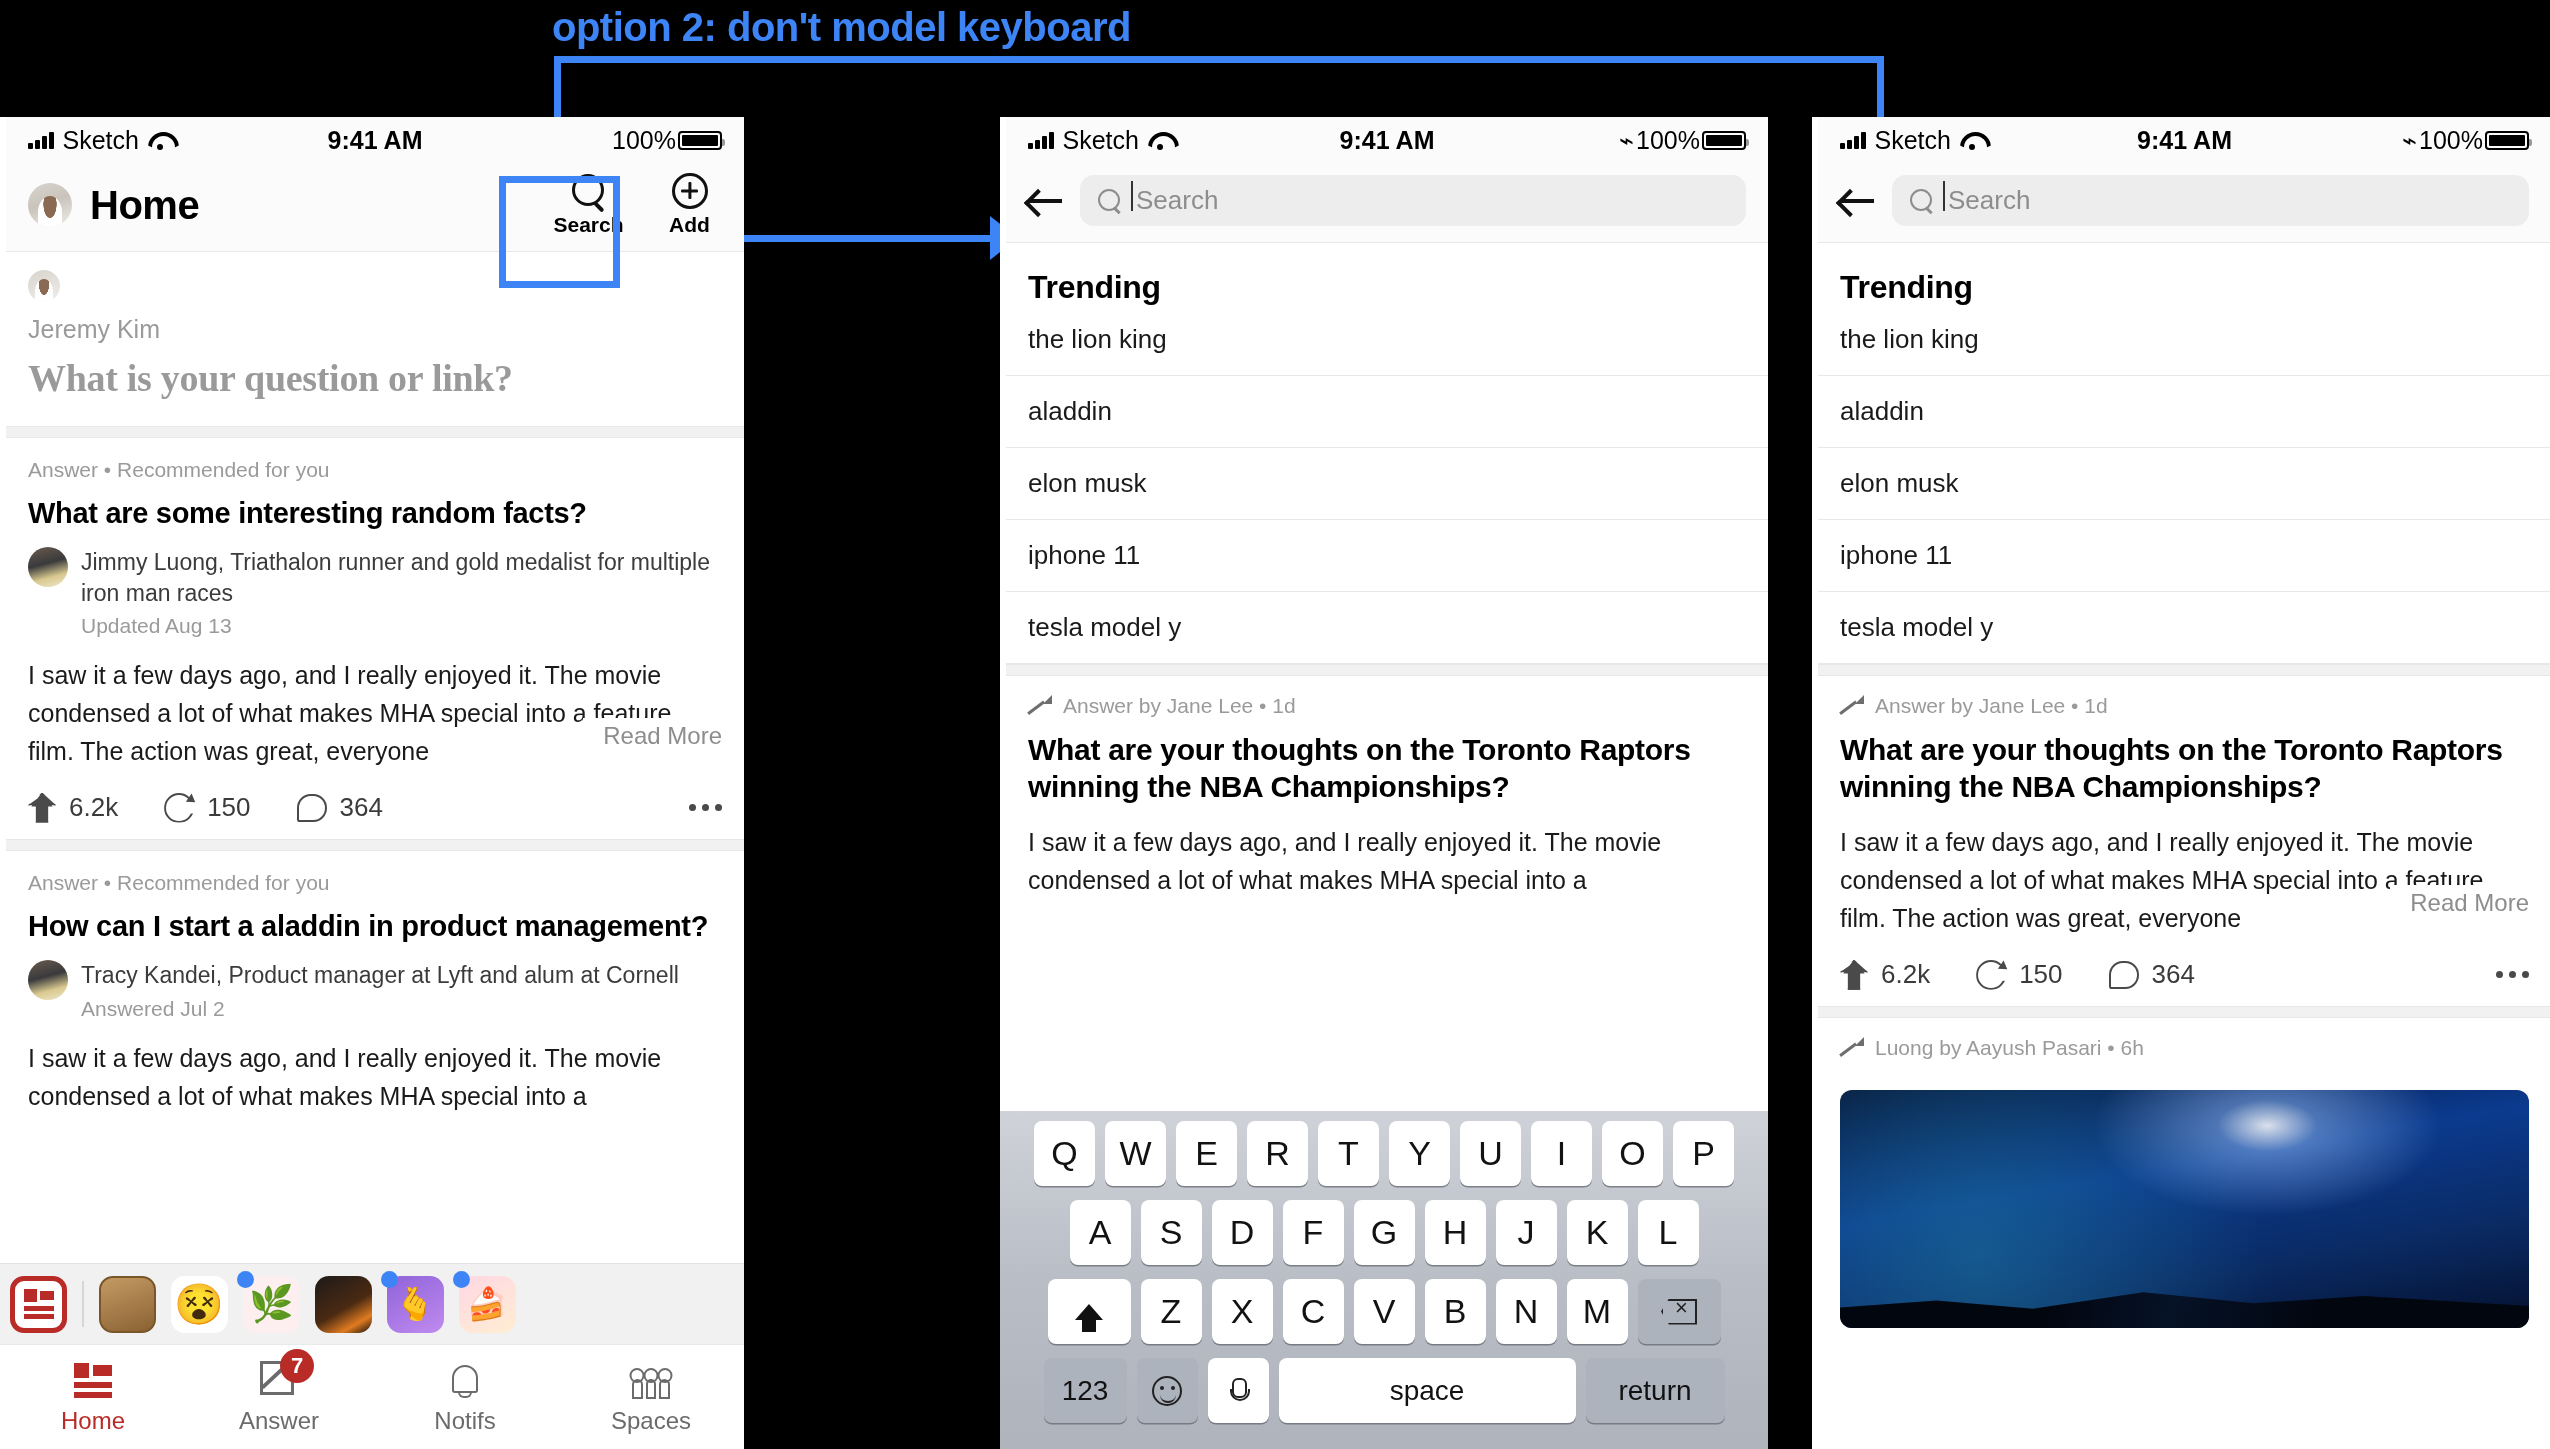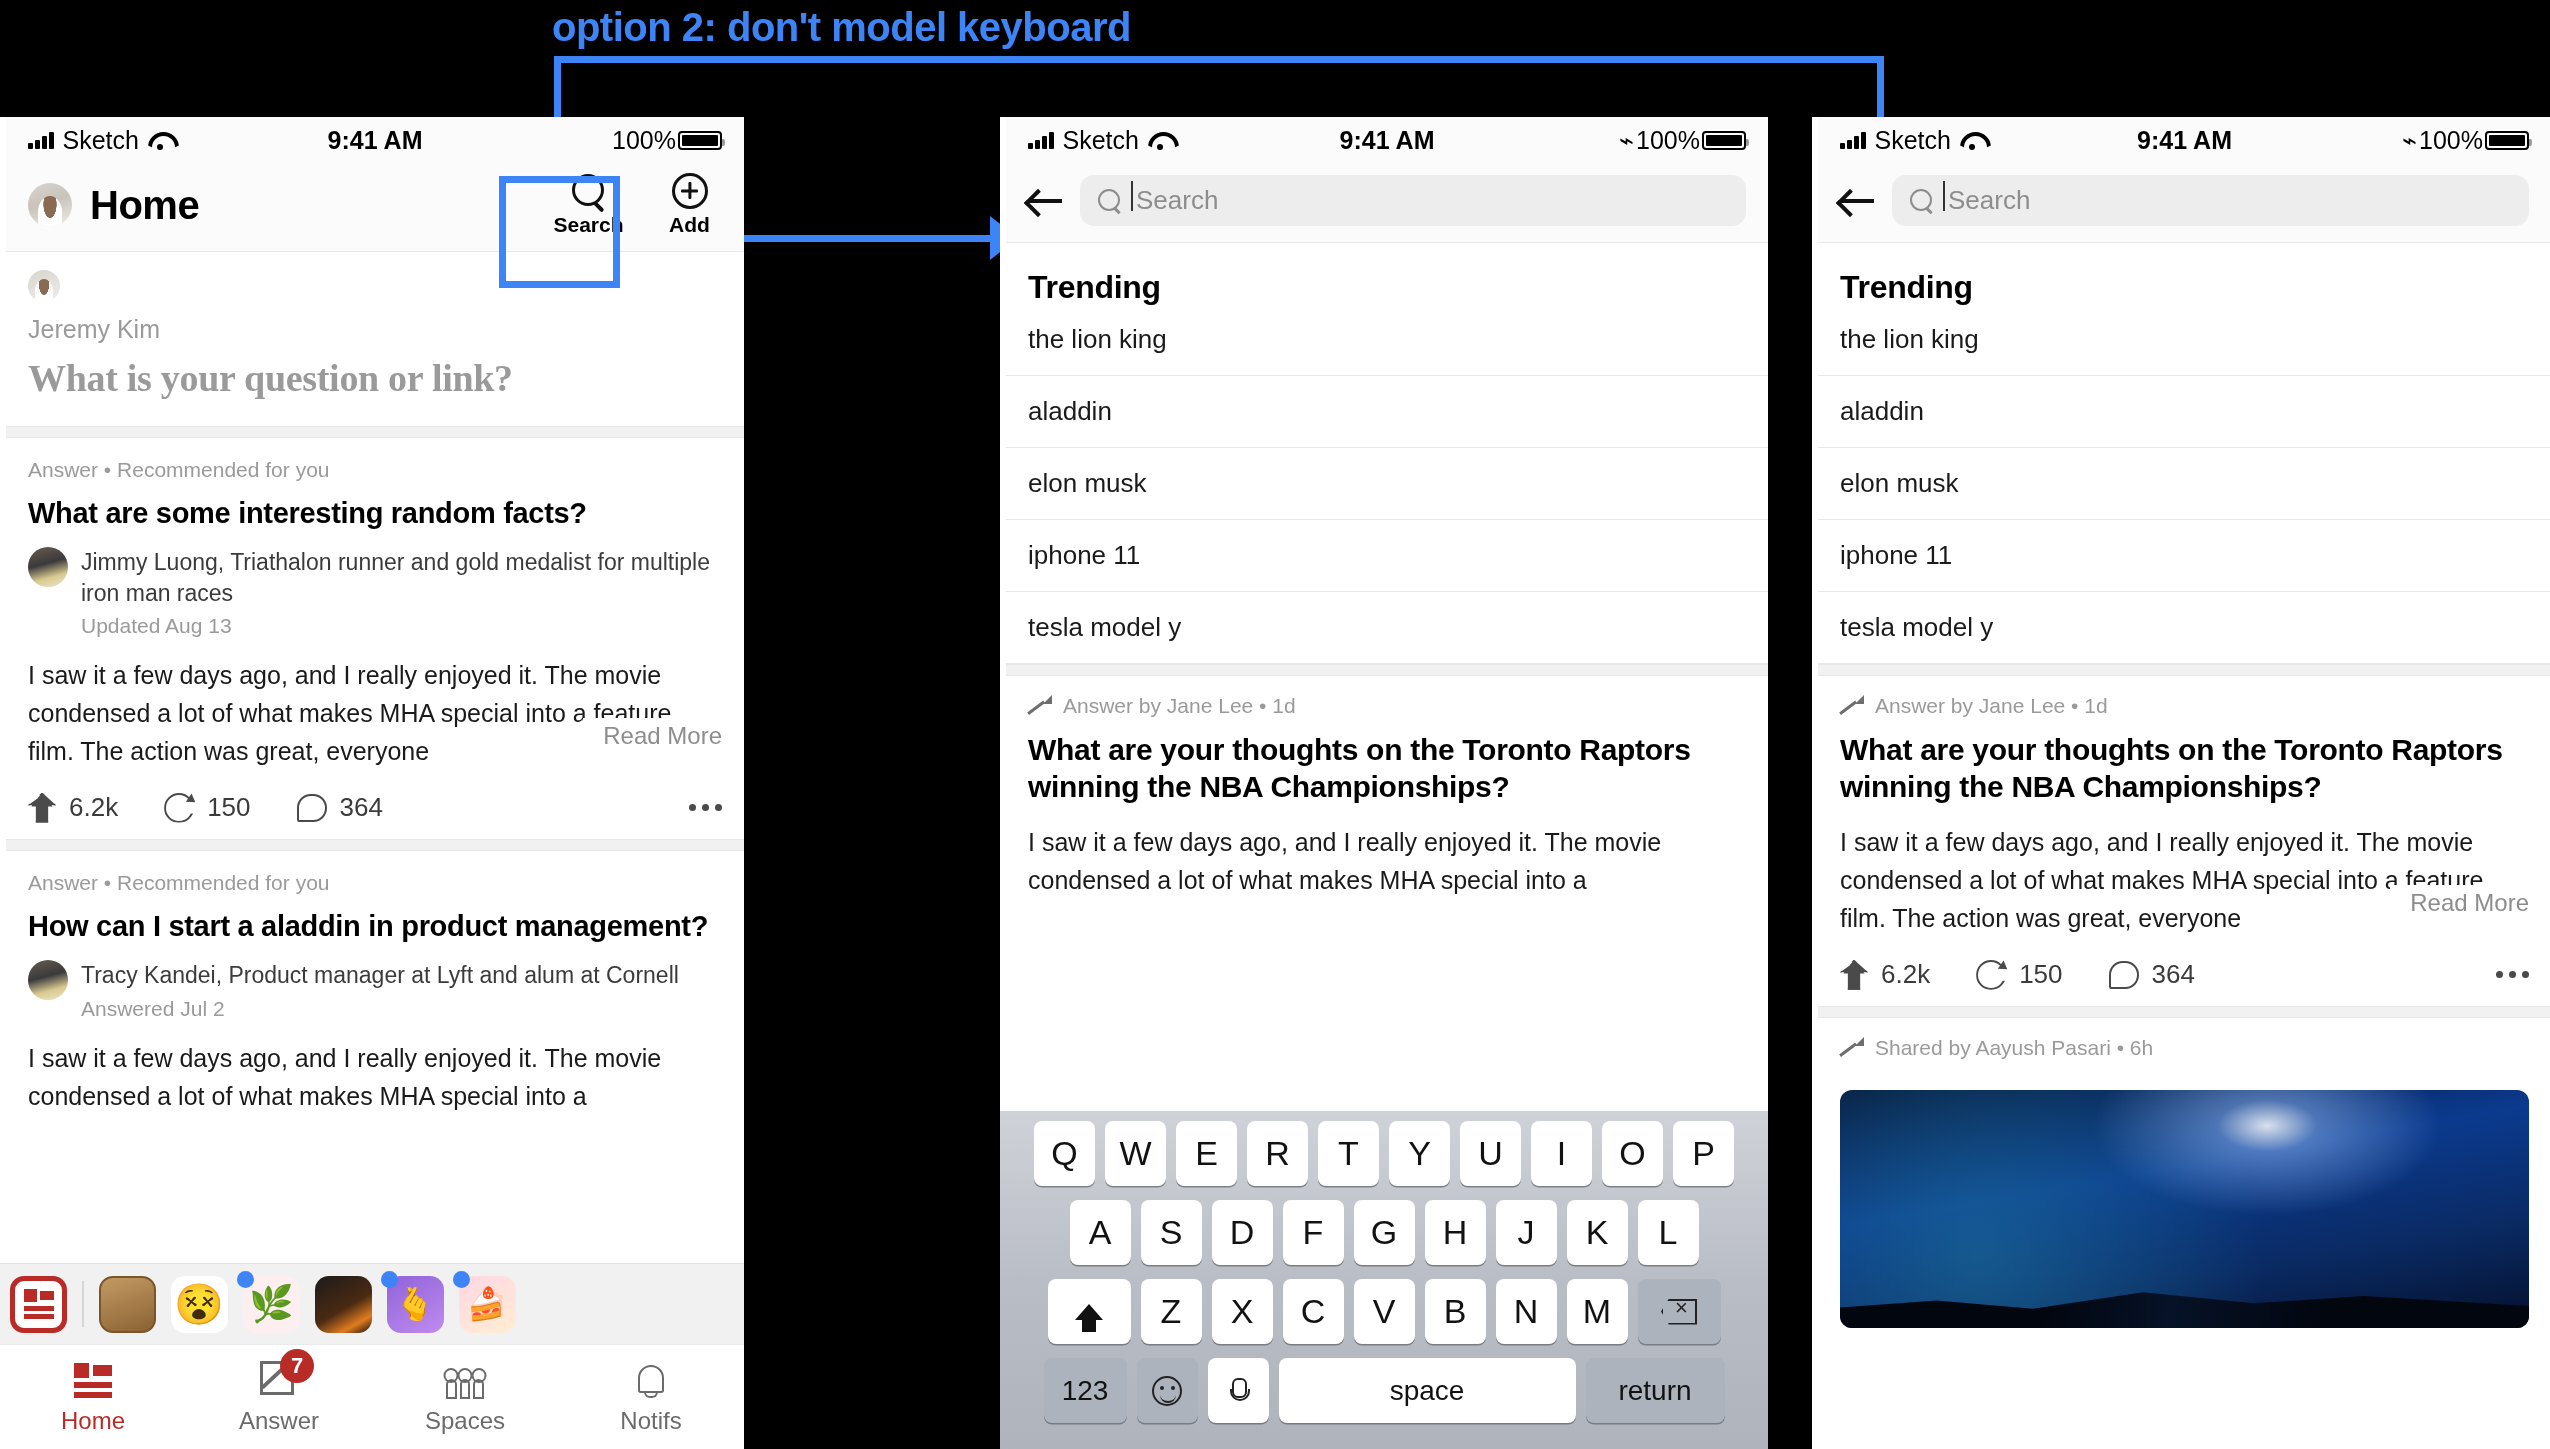--- a/index.html
+++ b/index.html
@@ -484,32 +484,32 @@
         <div class="lbl">Home</div>
       </div>
       <div class="tab">
         <div class="tab-ic" style="position:relative;">
           <div class="ic-answer"></div>
           <div class="tab-badge">7</div>
         </div>
         <div class="lbl">Answer</div>
       </div>
       <div class="tab">
-        <div class="tab-ic ic-spaces">
-            <i></i>
-            <i></i>
-            <i></i>
-          </div>
-        <div class="lbl">Spaces</div>
-      </div>
-      <div class="tab">
         <div class="tab-ic">
             <div class="ic-bell"></div>
           </div>
         <div class="lbl">Notifs</div>
+      </div>
+      <div class="tab">
+        <div class="tab-ic ic-spaces">
+            <i></i>
+            <i></i>
+            <i></i>
+          </div>
+        <div class="lbl">Spaces</div>
       </div>
     </div>
   </div>
 
   <div class="phone" id="phone2">
 
     <div class="statusbar">
       <div class="sb-left">
         <div class="bars">
             <i></i>
@@ -686,20 +686,20 @@
             <i></i>
           </div>
       </div>
     </div>
 
     <div class="feed-gap"></div>
 
     <div class="card" style="padding-top:18px;">
       <div class="trend-meta">
         <div class="ic-trend"></div>
-        <span>Shared by Aayush Pasari • 6h</span>
+        <span>Luong by Aayush Pasari • 6h</span>
       </div>
     </div>
     <div class="night-img"></div>
   </div>
 
 </div>
 
 
 </body></html>

